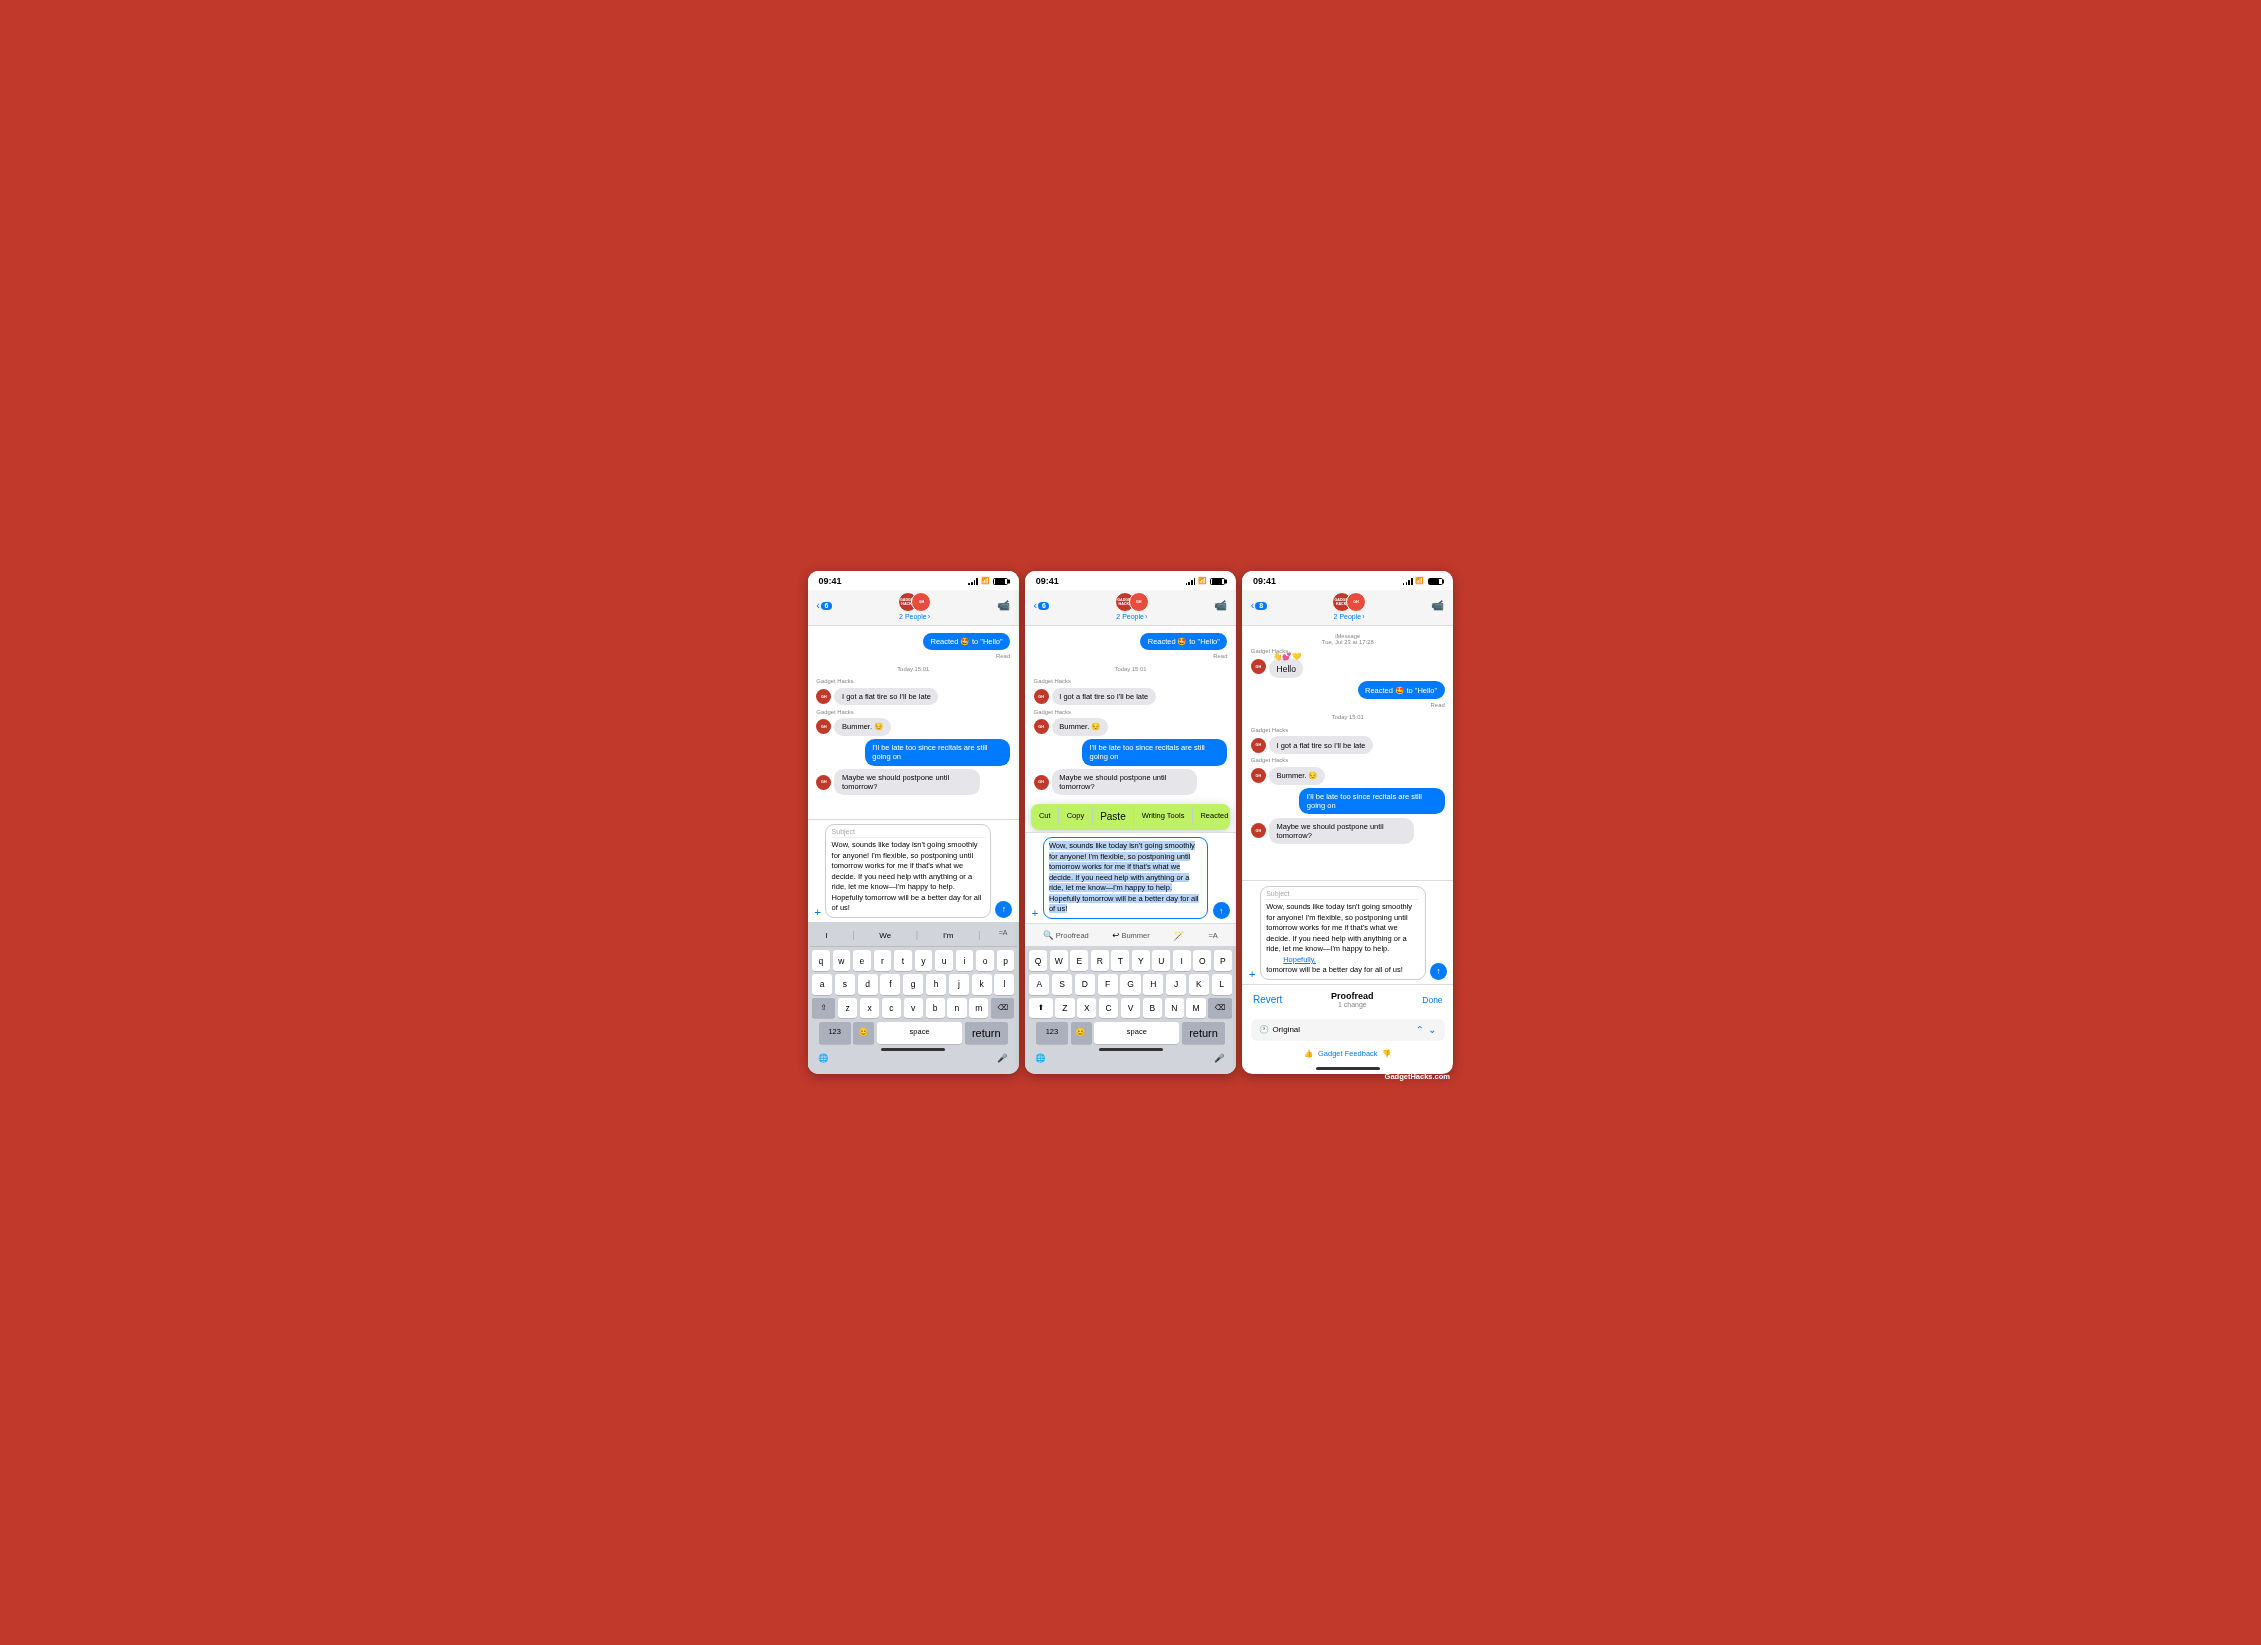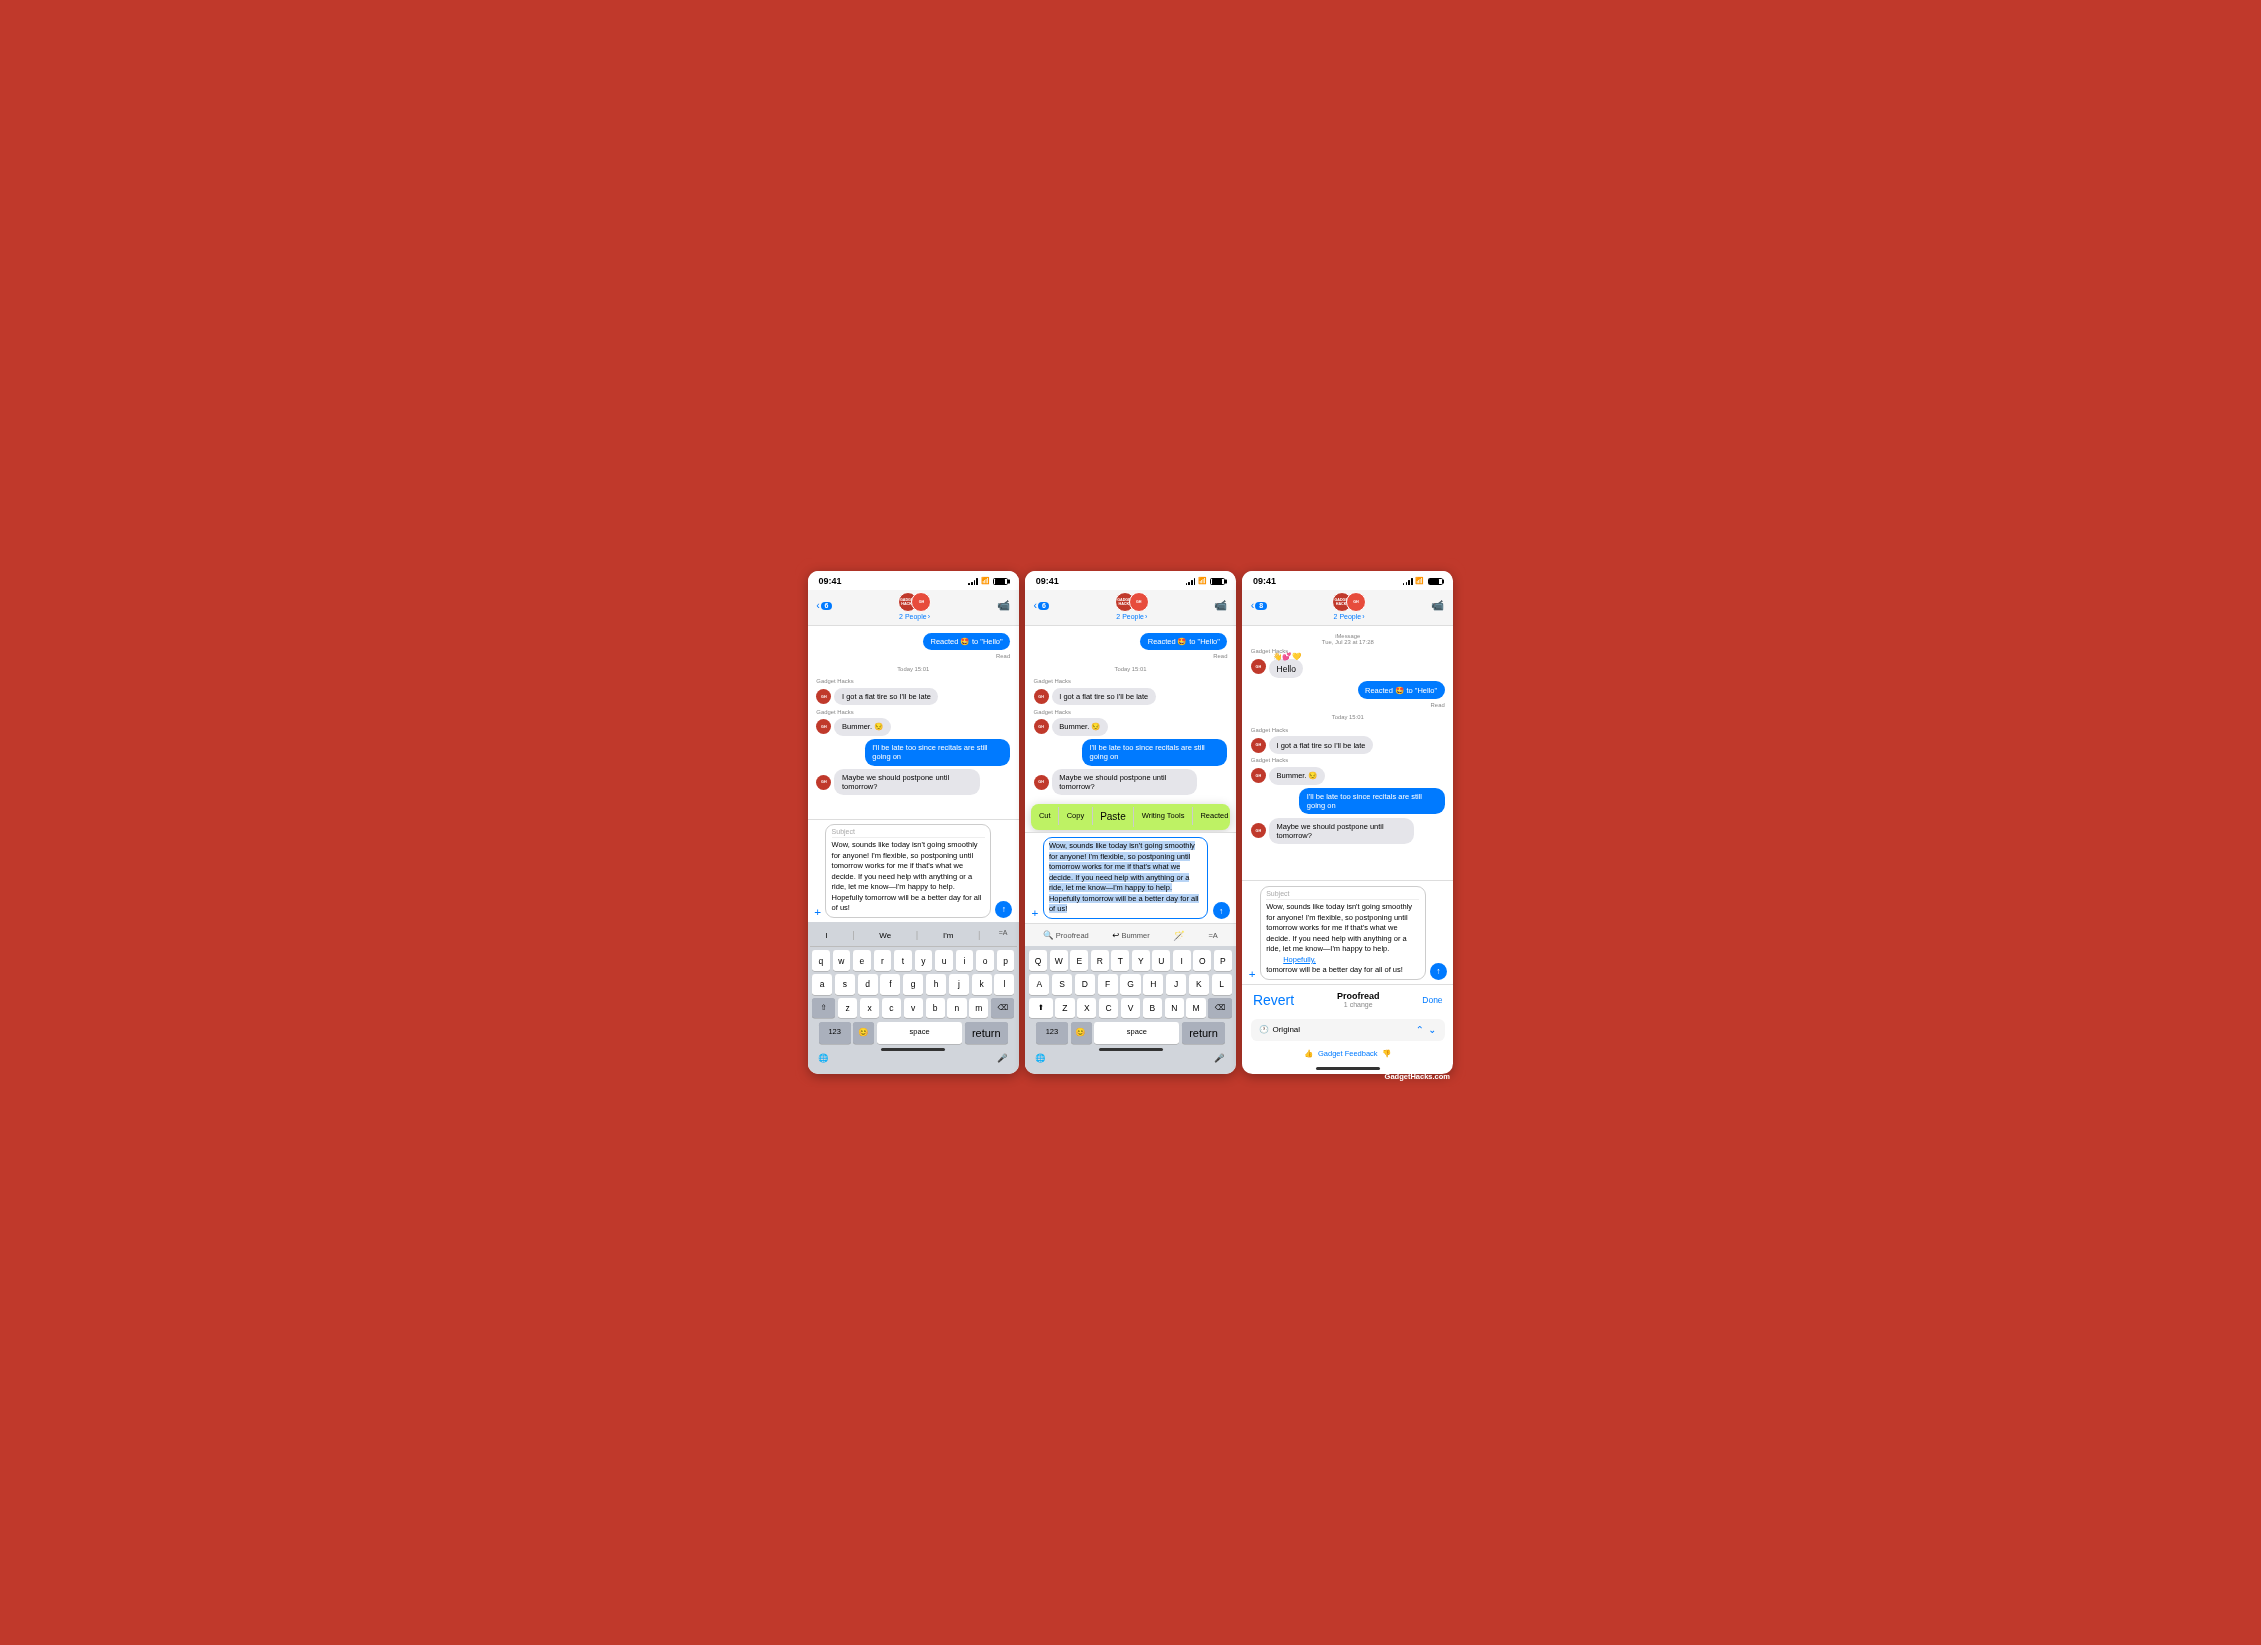--- a/index.html
+++ b/index.html
@@ -345,21 +345,21 @@
     .proofread-bar {
       display: flex;
       justify-content: space-between;
       align-items: center;
       padding: 6.4px 10.6px;
       border-top: 0.5px solid #ddd;
       background: #fff;
     }
     .proofread-revert {
       color: #007aff;
-      font-size: 14px;
+      font-size: 10px;
     }
     .proofread-title-wrap {
       text-align: center;
     }
     .proofread-title {
       font-size: 9px;
       font-weight: 700;
       color: #000;
     }
     .proofread-change {

